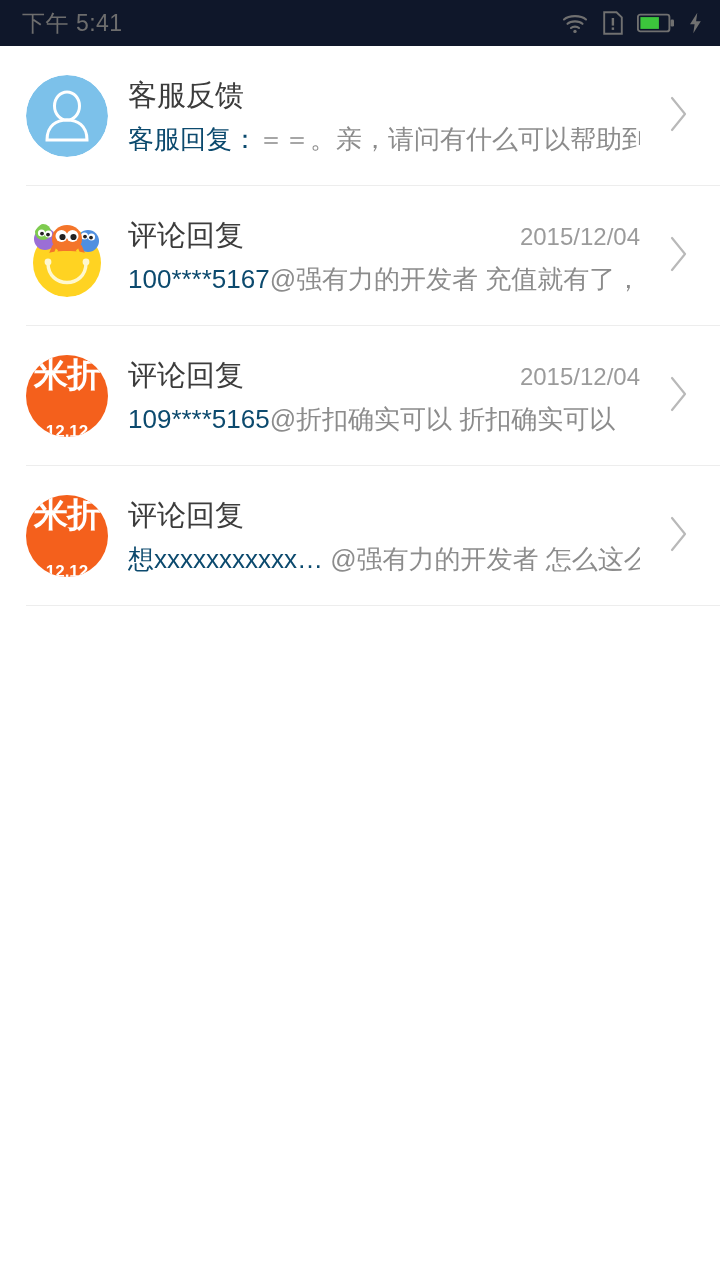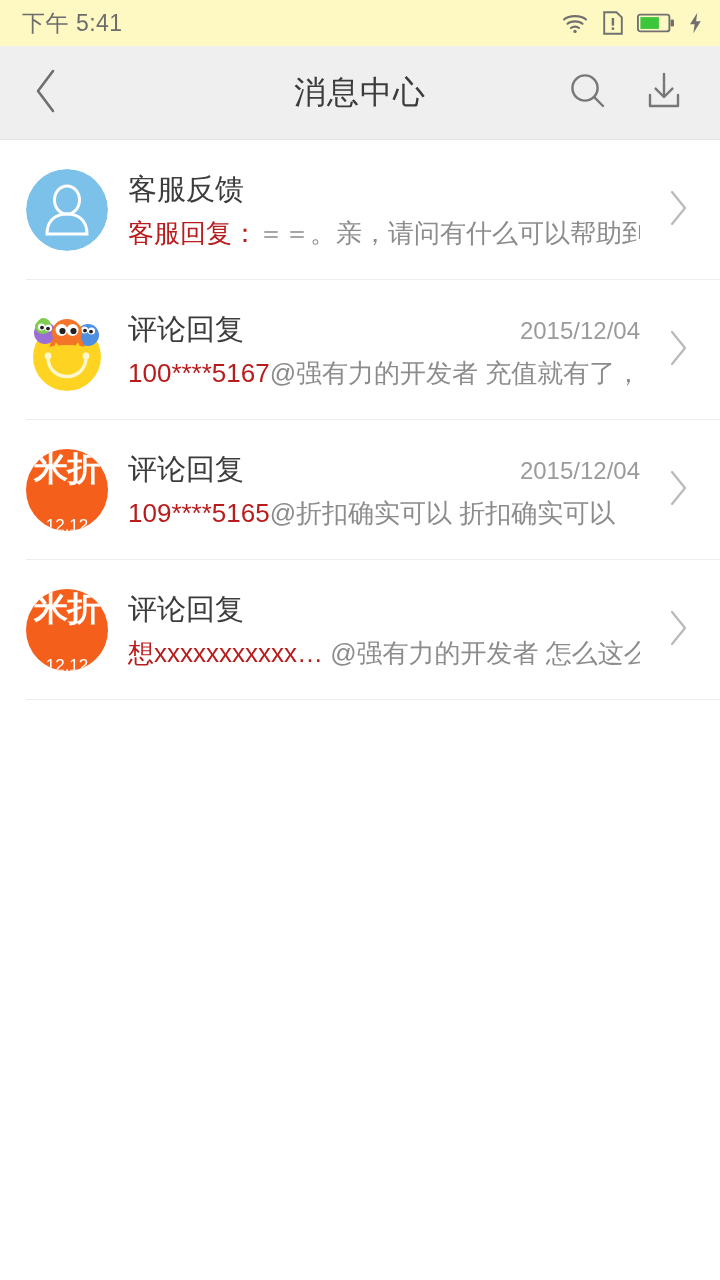--- a/index.html
+++ b/index.html
@@ -9,21 +9,21 @@
     font-family:"Liberation Sans","DejaVu Sans",sans-serif;
     background:#ffffff;
     color:#333;
     -webkit-font-smoothing:antialiased;
     overflow:hidden;
   }
   .screen { width:720px; height:1280px; position:relative; background:#fff; }
 
   
   .statusbar {
-    height:46px; background:#fef9c3;
+    height:46px; background:#0f172a;
     display:flex; align-items:center; justify-content:space-between;
     padding:0 18px 0 22px;
   }
   .status-time { font-size:23px; color:#6d6d6d; letter-spacing:.5px; }
   .status-icons { display:flex; align-items:center; gap:14px; }
   .status-icons svg { display:block; }
 
   
   .header {
     height:94px; background:#efefef;
@@ -73,40 +73,40 @@
     white-space:nowrap; overflow:hidden; text-overflow:ellipsis;
   }
   .msg-date {
     margin-left:auto; font-size:24px; color:#9b9b9b;
     white-space:nowrap; padding-left:14px;
   }
   .msg-preview {
     margin-top:10px; font-size:26px; line-height:1.25;
     color:#8c8c8c; white-space:nowrap; overflow:hidden;
   }
-  .preview-hl { color:#b91c1c; }
+  .preview-hl { color:#0c4a6e; }
   .preview-rest { color:#8c8c8c; }
 
   .chevron {
     flex:0 0 34px; width:34px; height:140px;
     display:flex; align-items:center; justify-content:flex-end;
     margin-left:10px;
   }
 
   
   .logo-av {
     background:#f4601c; display:flex; flex-direction:column;
     align-items:center; justify-content:center; color:#fff;gap:28px;
   }
   .logo-av .logo-main {
     font-size:34px; font-weight:bold; line-height:1;
     letter-spacing:-1px; margin-top:4px;
   }
   .logo-av .logo-sub {
-    font-size:17px; font-weight:normal; line-height:1; margin-top:4px;
+    font-size:17px; font-weight:bold; line-height:1; margin-top:4px;
     letter-spacing:0px;
   }
 </style>
 </head>
 <body>
 
 <div class="screen">
 
   <div class="statusbar">
     <div class="status-time">下午 5:41</div>
@@ -136,51 +136,20 @@
         </svg>
       </span>
       <span>
         <svg width="13" height="22" viewBox="0 0 13 22">
           <path d="M8.3 0.8 L1 12.2 H5.6 L4.3 21.2 L11.8 9.3 H7.1 Z" fill="#707070"></path>
         </svg>
       </span>
     </div>
   </div>
 
-  <div class="header">
-    <div class="hdr-back">
-      <span>
-        <svg width="26" height="46" viewBox="0 0 26 46">
-          <path d="M20 3 L5 23 L20 43" fill="none" stroke="#6f6f6f" stroke-width="2.6" stroke-linecap="round" stroke-linejoin="round"></path>
-        </svg>
-      </span>
-    </div>
-
-    <div class="hdr-title">消息中心</div>
-
-    <div class="hdr-actions">
-      <div class="hdr-icon">
-        <span>
-          <svg width="42" height="42" viewBox="0 0 42 42">
-            <circle cx="18" cy="18" r="12.6" fill="none" stroke="#777777" stroke-width="2.4"></circle>
-            <path d="M27.2 27.2 L36 36" stroke="#777777" stroke-width="2.4" stroke-linecap="round"></path>
-          </svg>
-        </span>
-      </div>
-      <div class="hdr-icon">
-        <span>
-          <svg width="42" height="42" viewBox="0 0 42 42">
-            <path d="M21 4 V26" stroke="#777777" stroke-width="2.4" stroke-linecap="round" fill="none"></path>
-            <path d="M12.6 18.6 L21 27 L29.4 18.6" fill="none" stroke="#777777" stroke-width="2.4" stroke-linecap="round" stroke-linejoin="round"></path>
-            <path d="M7 25 V36 H35 V25" fill="none" stroke="#777777" stroke-width="2.4" stroke-linecap="round" stroke-linejoin="round"></path>
-          </svg>
-        </span>
-      </div>
-    </div>
-  </div>
 
   <div class="msg-list">
 
     <div class="msg-row">
       <div class="avatar">
         <svg viewBox="0 0 82 82">
           <circle cx="41" cy="41" r="41" fill="#7cc1ea"></circle>
           <g fill="none" stroke="#ffffff" stroke-width="3">
             <ellipse cx="41" cy="31" rx="12.5" ry="14"></ellipse>
             <path d="M21 65 C21 50, 31 45, 41 45 C51 45, 61 50, 61 65 Z"></path>

